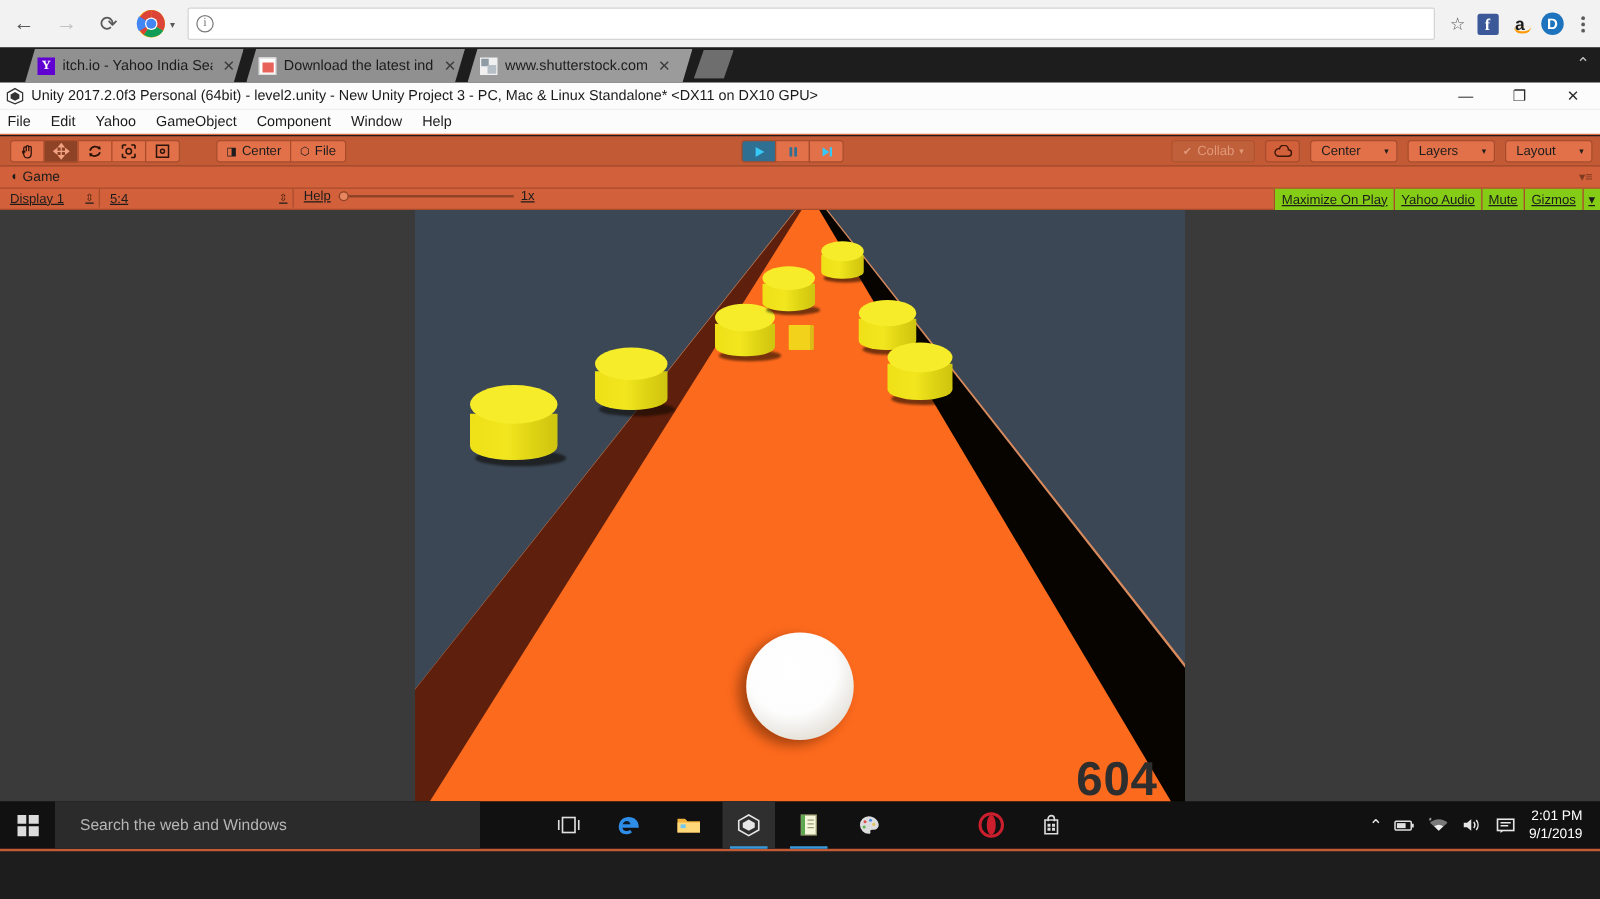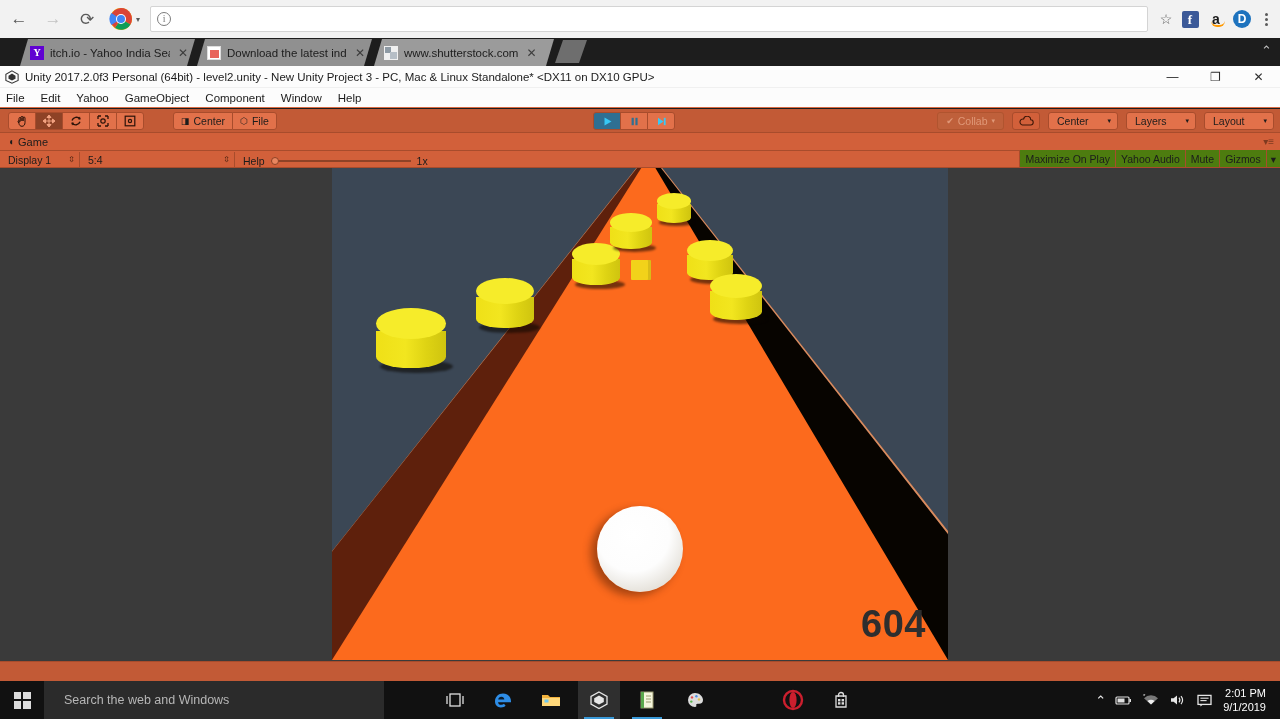--- a/index.html
+++ b/index.html
@@ -167,34 +167,34 @@
   }
   .gametab {
     display: flex; align-items: center; gap: 4px;
     font-size: 11px; color: #1c1c1c; padding: 0 8px; height: 18px;
   }
   .panel-menu { margin-left: auto; margin-right: 6px; font-size: 10px; color: #7e3a20; }
 
   .game-controlbar {
     position: absolute; left: 0; top: 151px; width: 1280px; height: 17px;
     background: #d2603a; border-bottom: 1px solid #a84c2c;
-    display: flex; align-items: flex-end; font-size: 10.5px; color: #1c1c1c;
+    display: flex; align-items: flex-start; font-size: 10.5px; color: #1c1c1c; text-decoration: underline;
   }
   .cdrop {
     height: 15px; border-right: 1px solid #a84c2c; display: flex; align-items: center;
     padding: 0 4px 0 8px; justify-content: space-between;
   }
   .cdrop .updown { font-size: 8px; margin-left: 8px; color: #3a1a0c; }
   .scalewrap { display: flex; align-items: center; gap: 6px; padding-left: 8px; }
   .slider-track { width: 140px; height: 2px; background: #8e4226; position: relative; }
   .slider-knob { position: absolute; left: 0; top: -3px; width: 8px; height: 8px;
     border-radius: 50%; background: #e8865f; border: 1px solid #8e4226; }
   .right-ctrls { margin-left: auto; display: flex; height: 17px; }
   .rc { padding: 0 5px; display: flex; align-items: center; font-size: 10.5px;
-        color: #1c1c1c; border-left: 1px solid #a84c2c; background: #4d7c0f; }
+        color: #1c1c1c; border-left: 1px solid #a84c2c; background: #84cc16; }
 
   
   .gameview {
     position: absolute; left: 0; top: 168px; width: 1280px; height: 493px;
     background: #3a3a3a; overflow: hidden;
   }
   .gamecanvas {
     position: absolute; left: 332px; top: 0; width: 616px; height: 492px;
     background: #3b4755; overflow: hidden;
   }
@@ -255,21 +255,21 @@
   }
 
   
   .unity-bottom {
     position: absolute; left: 0; top: 661px; width: 1280px; height: 20px;
     background: #c25a36; border-top: 1px solid #a84c2c;
   }
 
   
   .taskbar {
-    position: absolute; left: 0; top: 681px; width: 1280px; height: 38px;
+    position: absolute; left: 0; top: 641px; width: 1280px; height: 38px;
     background: #111111; display: flex; align-items: center;
   }
   .startbtn { width: 44px; height: 38px; display: flex; align-items: center;
               justify-content: center; }
   .winlogo { width: 17px; height: 17px; display:grid; grid-template-columns:1fr 1fr;
              grid-template-rows:1fr 1fr; gap:2px;}
   .winlogo i{background:#dcdcdc; display:block;}
   .searchbox {
     width: 340px; height: 38px; background: #2b2b2b;
     display: flex; align-items: center; padding-left: 20px;

